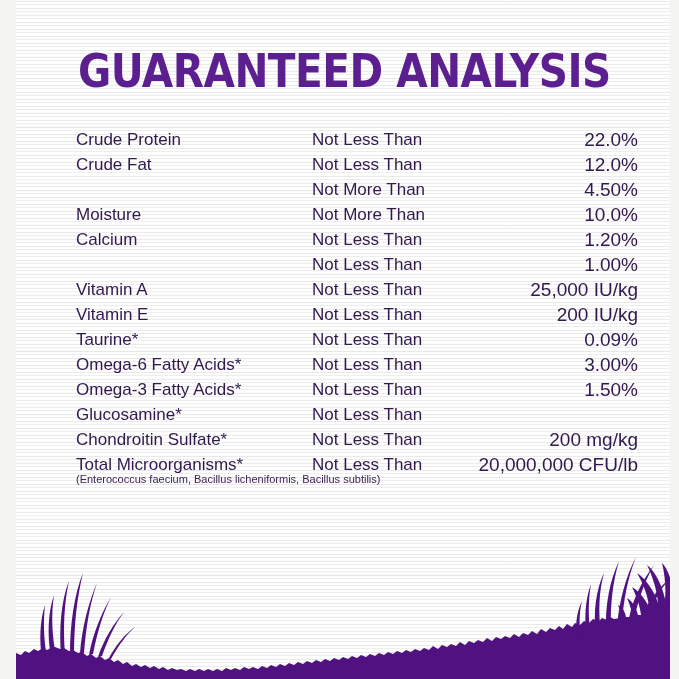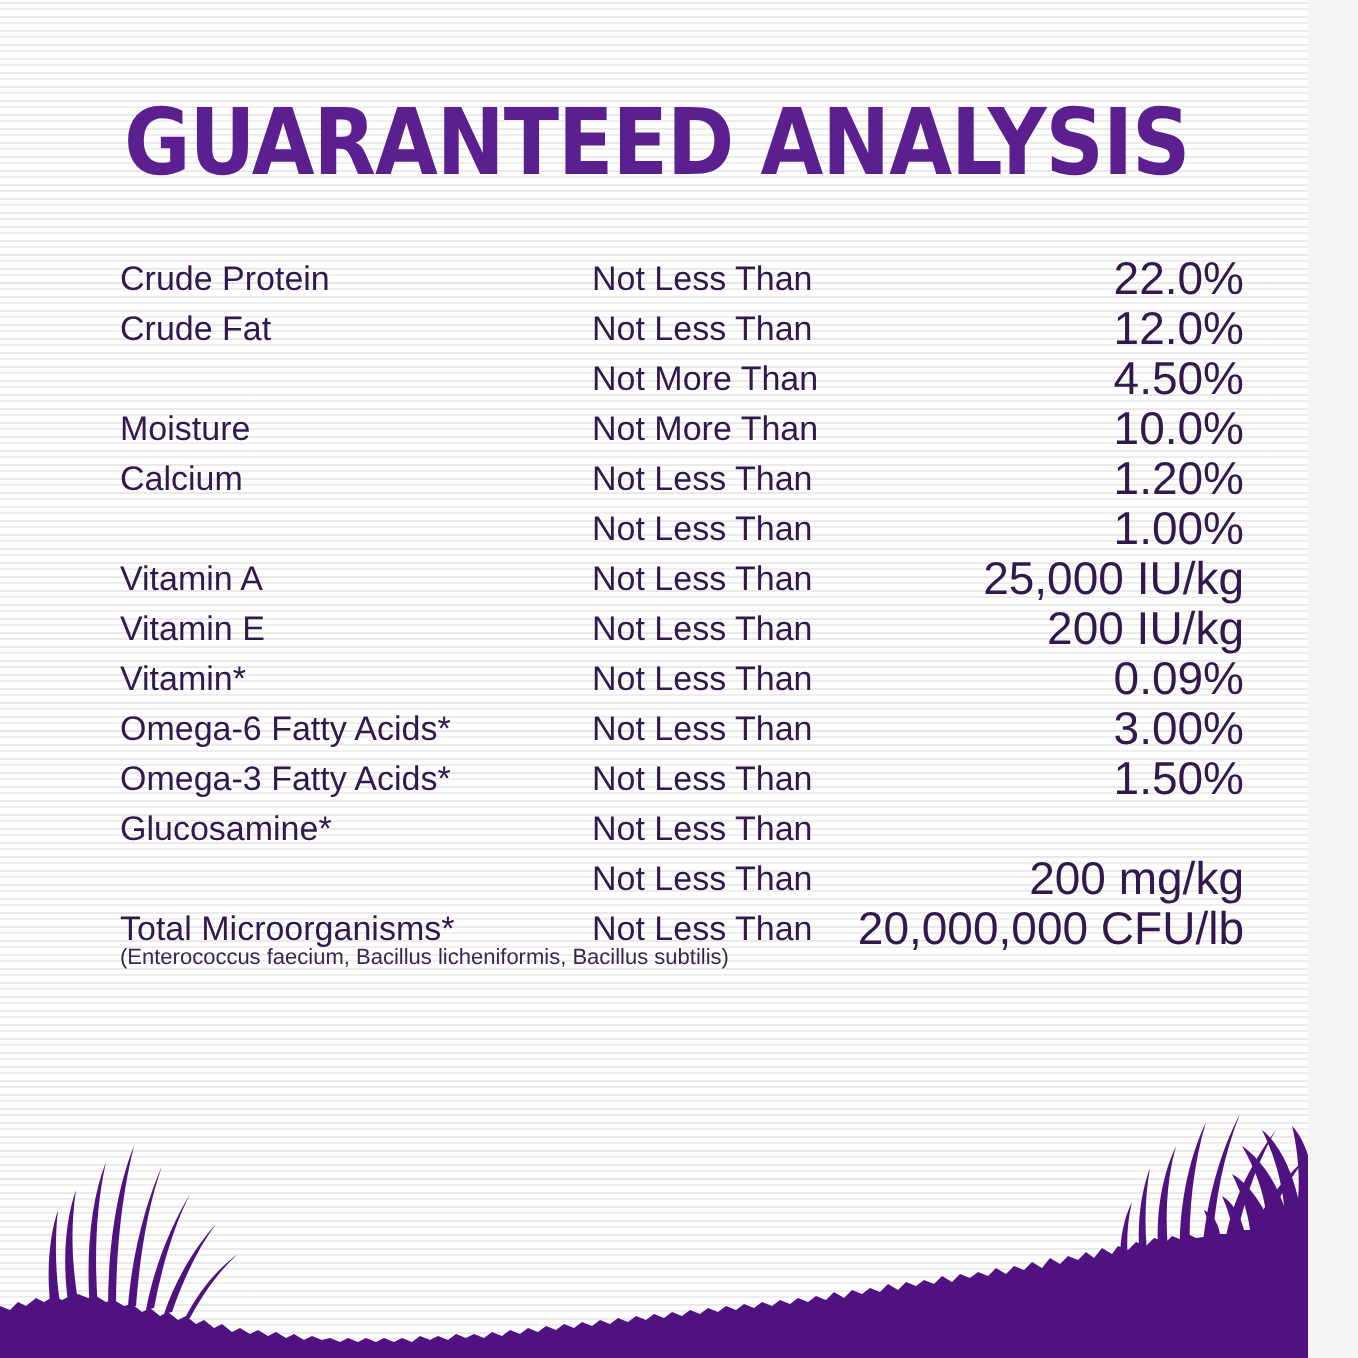--- a/index.html
+++ b/index.html
@@ -37,20 +37,21 @@
         180deg,
         rgba(244,244,242,0) 0px,
         rgba(244,244,242,0) 13px,
         rgba(219,219,217,0.38) 13px,
         rgba(219,219,217,0.38) 14px,
         rgba(244,244,242,0) 14px,
         rgba(244,244,242,0) 31px,
         rgba(225,225,222,0.3) 31px,
         rgba(225,225,222,0.3) 32px
       );
+    margin-left: 16px;
   }
 
   .title {
     position: absolute;
     left: 62px;
     top: 45px;
     font-size: 46px;
     line-height: 52px;
     font-weight: 700;
     letter-spacing: -0.5px;
@@ -86,21 +87,21 @@
     left: 236px;
     top: 0;
     font-size: 17px;
     color: #31194d;
   }
   .col-value {
     position: absolute;
     right: 0;
     top: 0;
     text-align: right;
-    font-size: 23px;
+    font-size: 19px;
     color: #31194d;
   }
 
   .species-note {
     position: absolute;
     left: 60px;
     top: 473px;
     font-size: 11px;
     color: #3a2552;
     white-space: nowrap;
@@ -177,21 +178,21 @@
       <span class="col-value">25,000 IU/kg</span>
     </div>
 
     <div class="row">
       <span class="col-nutrient">Vitamin E</span>
       <span class="col-qualifier">Not Less Than</span>
       <span class="col-value">200 IU/kg</span>
     </div>
 
     <div class="row">
-      <span class="col-nutrient">Vitamin*</span>
+      <span class="col-nutrient">Taurine*</span>
       <span class="col-qualifier">Not Less Than</span>
       <span class="col-value">0.09%</span>
     </div>
 
     <div class="row">
       <span class="col-nutrient">Omega-6 Fatty Acids*</span>
       <span class="col-qualifier">Not Less Than</span>
       <span class="col-value">3.00%</span>
     </div>
 
@@ -200,20 +201,21 @@
       <span class="col-qualifier">Not Less Than</span>
       <span class="col-value">1.50%</span>
     </div>
 
     <div class="row">
       <span class="col-nutrient">Glucosamine*</span>
       <span class="col-qualifier">Not Less Than</span>
     </div>
 
     <div class="row">
+      <span class="col-nutrient">Chondroitin Sulfate*</span>
       <span class="col-qualifier">Not Less Than</span>
       <span class="col-value">200 mg/kg</span>
     </div>
 
     <div class="row">
       <span class="col-nutrient">Total Microorganisms*</span>
       <span class="col-qualifier">Not Less Than</span>
       <span class="col-value">20,000,000 CFU/lb</span>
     </div>
 

